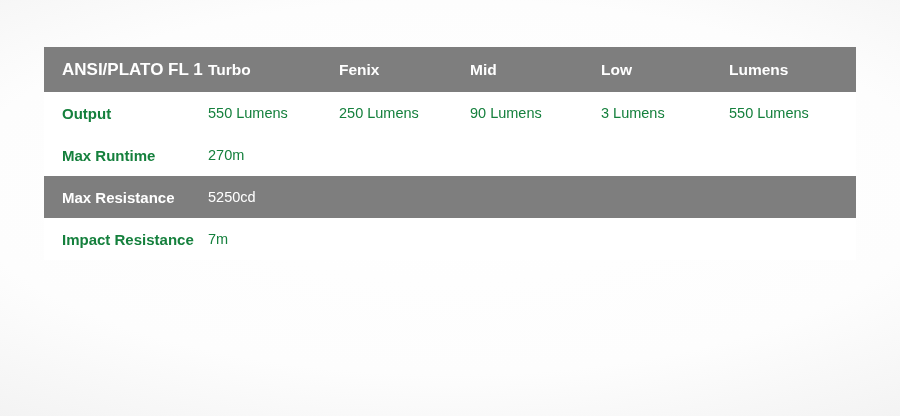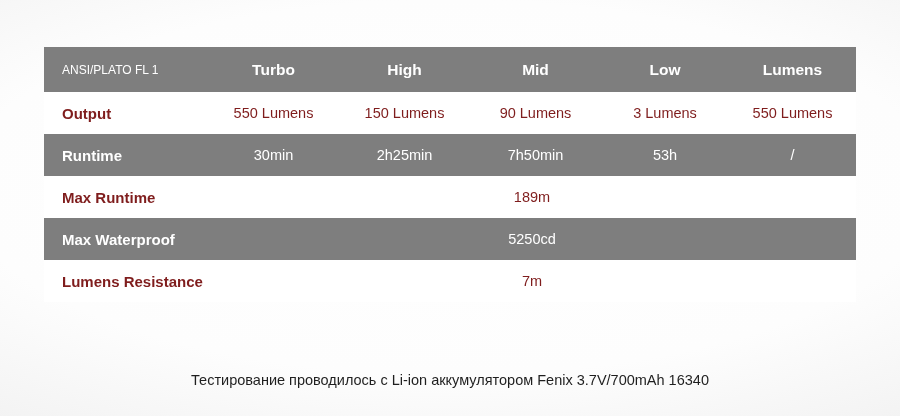--- a/index.html
+++ b/index.html
@@ -25,49 +25,48 @@
     top: 47px;
     width: 812px;
     border-collapse: collapse;
     table-layout: fixed;
   }
   .spec-table td {
     padding: 0;
     margin: 0;
     height: 42px;
     vertical-align: middle;
-    text-align: center;
     font-size: 14.5px;
     color: #1c1c1c;
     font-weight: normal;
   }
   tr.row-shaded td {
     background: #7e7e7e;
     color: #ffffff;
   }
   tr.row-light td {
     background: #ffffff;
-    color: #7f1d1d;
+    color: #15803d;
   }
   td.label-cell {
     text-align: left;
     padding-left: 18px;
     font-weight: bold;
     font-size: 15px;
   }
   tr.header-row td {
     background: #7e7e7e;
     color: #ffffff;
     height: 45px;
     font-weight: bold;
     font-size: 15.5px;
   }
   tr.header-row td.label-cell {
-    font-weight: normal;
-    font-size: 12px;
+    font-weight: bold;
+    font-size: 17px;
     margin-left: 29px;
   }
   .footnote {
     position: absolute;
     left: 0;
     top: 372px;
     width: 900px;
     text-align: center;
     font-size: 14.5px;
     color: #1f1f1f;
@@ -84,57 +83,48 @@
       <col style="width:131px">
       <col style="width:131px">
       <col style="width:131px">
       <col style="width:128px">
       <col style="width:127px">
     </colgroup>
     <tbody>
       <tr class="header-row">
         <td class="label-cell">ANSI/PLATO FL 1</td>
         <td>Turbo</td>
-        <td>High</td>
+        <td>Fenix</td>
         <td>Mid</td>
         <td>Low</td>
         <td>Lumens</td>
       </tr>
 
       <tr class="row-light">
         <td class="label-cell">Output</td>
         <td>550 Lumens</td>
-        <td>150 Lumens</td>
+        <td>250 Lumens</td>
         <td>90 Lumens</td>
         <td>3 Lumens</td>
         <td>550 Lumens</td>
       </tr>
 
-      <tr class="row-shaded">
-        <td class="label-cell">Runtime</td>
-        <td>30min</td>
-        <td>2h25min</td>
-        <td>7h50min</td>
-        <td>53h</td>
-        <td>/</td>
-      </tr>
 
       <tr class="row-light">
         <td class="label-cell">Max Runtime</td>
-        <td colspan="5">189m</td>
+        <td colspan="5">270m</td>
       </tr>
 
       <tr class="row-shaded">
-        <td class="label-cell">Max Waterproof</td>
+        <td class="label-cell">Max Resistance</td>
         <td colspan="5">5250cd</td>
       </tr>
 
       <tr class="row-light">
-        <td class="label-cell">Lumens Resistance</td>
+        <td class="label-cell">Impact Resistance</td>
         <td colspan="5">7m</td>
       </tr>
 
     </tbody>
   </table>
 
-  <div class="footnote">Тестирование проводилось с Li-ion аккумулятором Fenix 3.7V/700mAh 16340</div>
 
 </div>
 
 </body></html>

